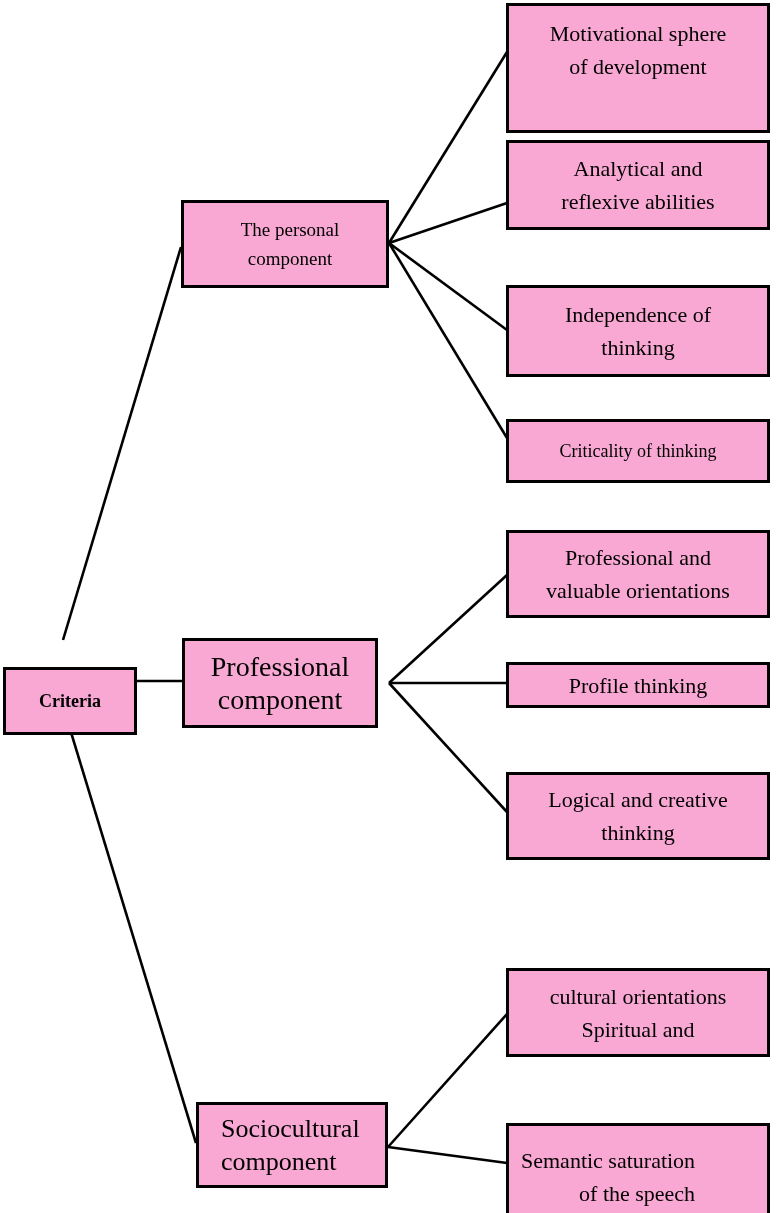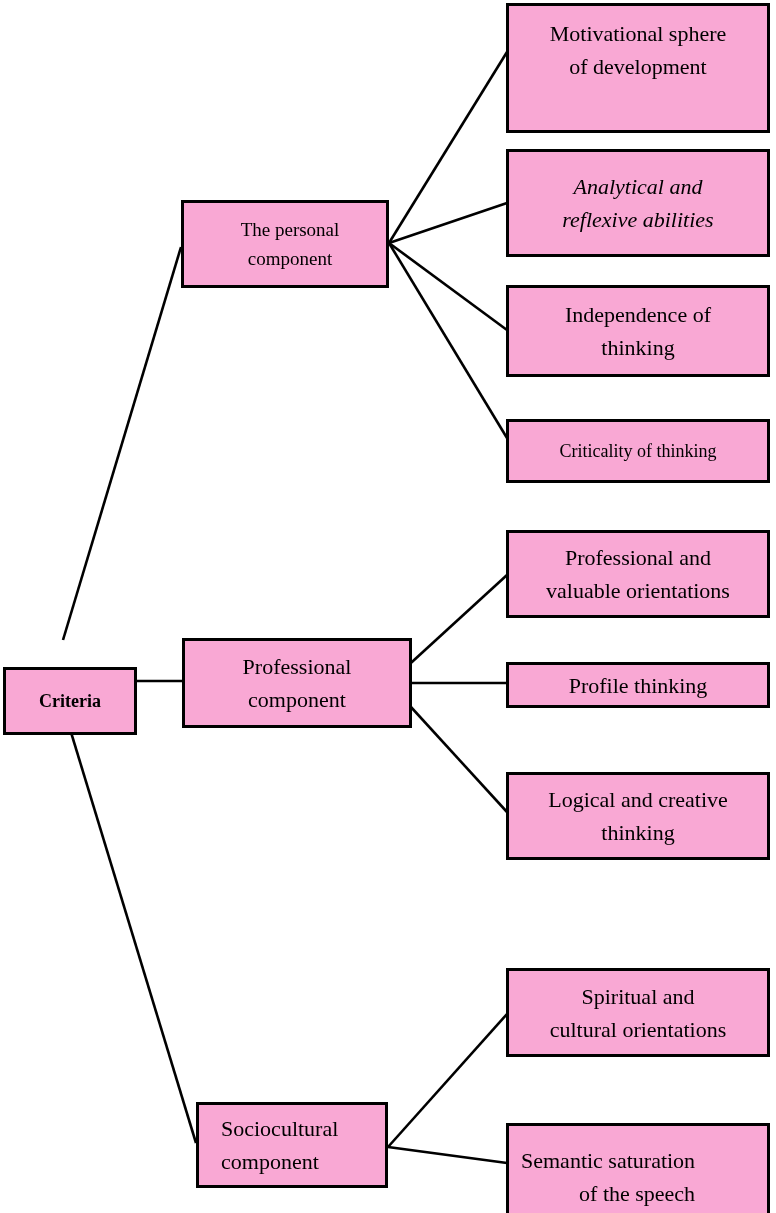--- a/index.html
+++ b/index.html
@@ -44,36 +44,36 @@
     left: 3px; top: 639px; width: 134px; height: 68px;
     font-weight: bold; font-size: 18px; margin-top: 28px;
   }
 
   
   #box-personal {
     left: 181px; top: 200px; width: 208px; height: 88px;
     font-size: 19px; line-height: 29px; padding-left: 10px;
   }
   #box-professional {
-    left: 182px; top: 638px; width: 230px; height: 90px;
-    font-size: 22px; line-height: 33px;
+    left: 182px; top: 638px; width: 196px; height: 90px;
+    font-size: 28px; line-height: 33px;
   }
   #box-sociocultural {
     left: 196px; top: 1102px; width: 192px; height: 86px;
-    font-size: 22px; line-height: 33px;
+    font-size: 26px; line-height: 33px;
     justify-content: flex-start; text-align: left; padding-left: 22px;
   }
 
   
   .leaf {
     left: 506px; width: 264px;
     font-size: 22px; line-height: 33px;
   }
   #leaf-motivational { top: 3px;    height: 130px; align-items: flex-start; padding-top: 11px; }
-  #leaf-analytical   { top: 149px;  height: 108px; font-style: italic; }
+  #leaf-analytical   { top: 140px;  height: 90px; }
   #leaf-independence { top: 285px;  height: 92px; }
   #leaf-criticality  { top: 419px;  height: 64px; font-size: 18px; }
   #leaf-valuable     { top: 530px;  height: 88px; }
   #leaf-profile      { top: 662px;  height: 46px; }
   #leaf-logical      { top: 772px;  height: 88px; }
   #leaf-spiritual    { top: 968px;  height: 89px; }
   #leaf-semantic     { top: 1123px; height: 108px;
                        justify-content: flex-start; text-align: right; padding-left: 12px; }
 </style>
 </head>
@@ -165,22 +165,22 @@
 
   <div class="box leaf" id="leaf-logical">
     <div class="lbl">
       <span>Logical and creative</span>
       <span>thinking</span>
     </div>
   </div>
 
   <div class="box leaf" id="leaf-spiritual">
     <div class="lbl">
+      <span>cultural orientations</span>
       <span>Spiritual and</span>
-      <span>cultural orientations</span>
     </div>
   </div>
 
   <div class="box leaf" id="leaf-semantic">
     <div class="lbl">
       <span>Semantic saturation</span>
       <span>of the speech</span>
     </div>
   </div>
 

